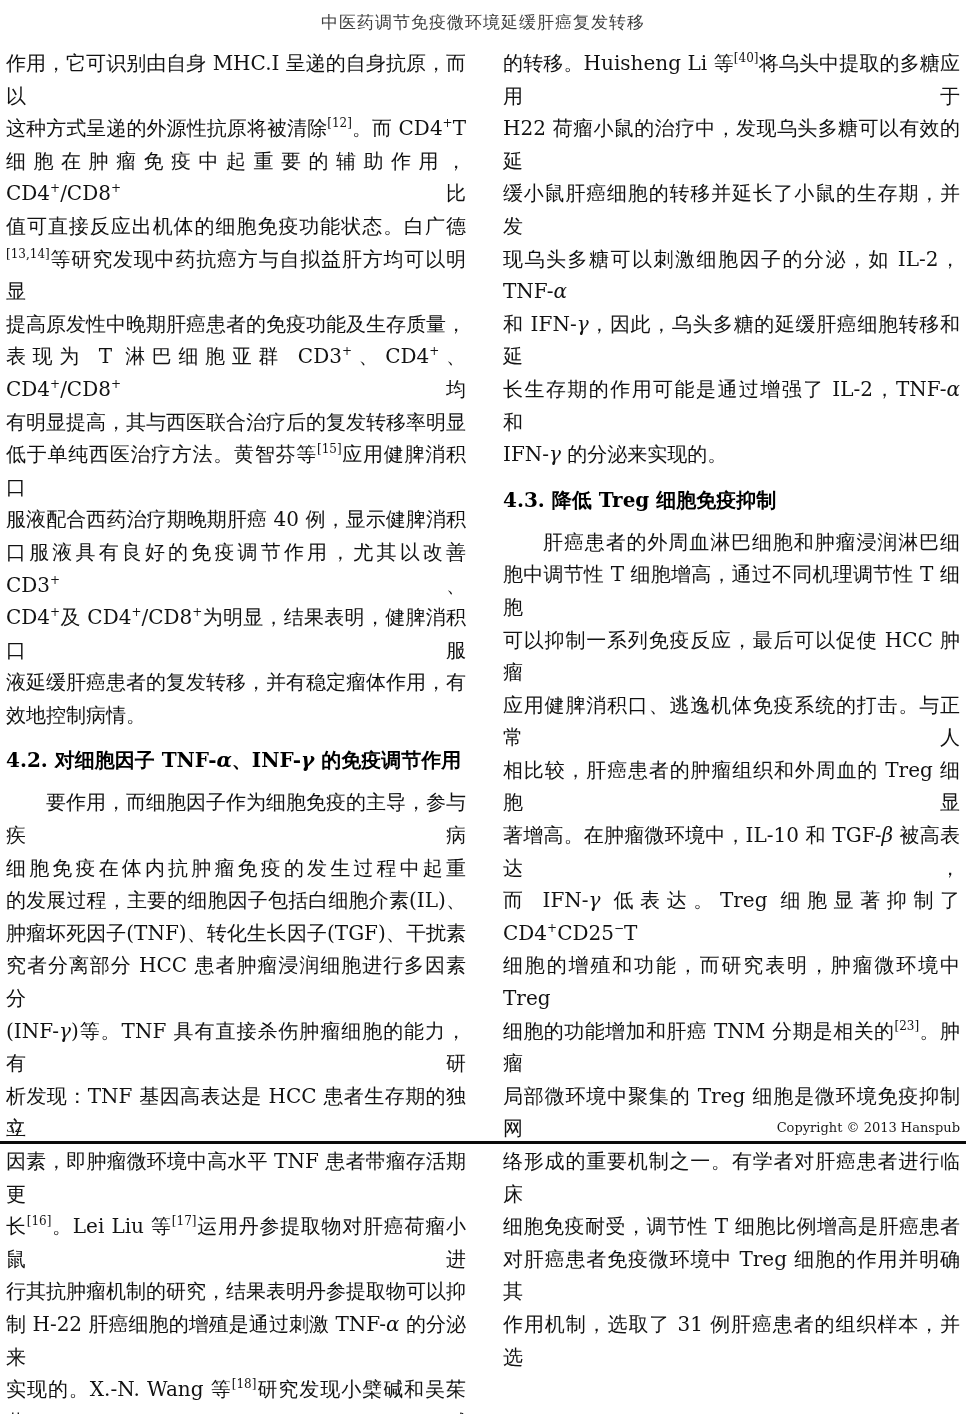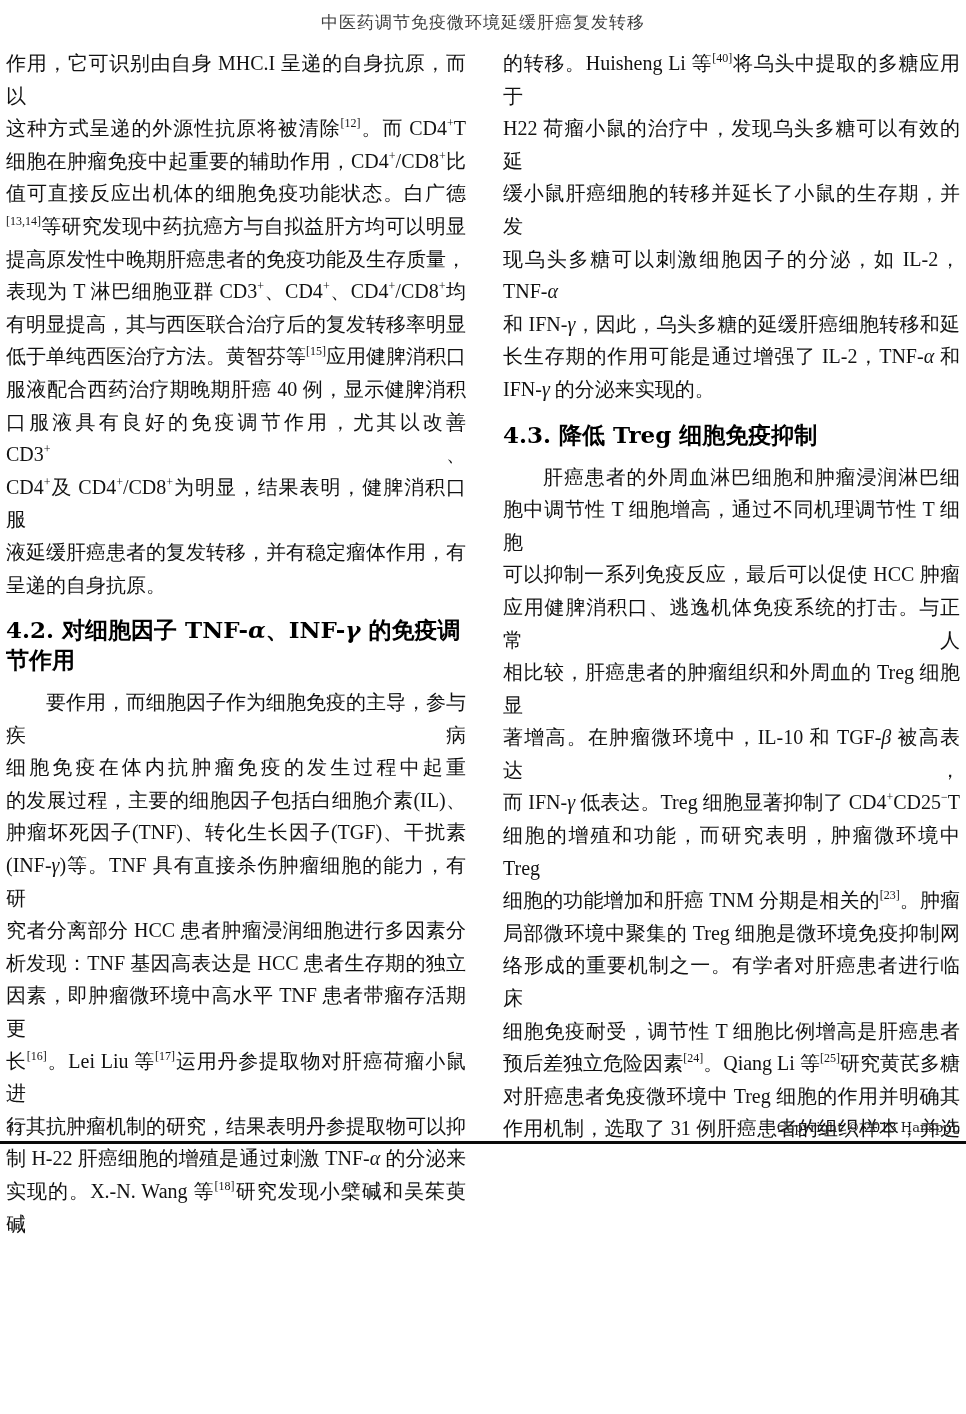--- a/index.html
+++ b/index.html
@@ -31,30 +31,30 @@
     padding: 0 6px;
     margin-top: 13px;
   }
   .column {
     width: 460px;
     font-size: 20px;
     line-height: 32.6px;
     color: #121212;
   }
   .column-right { width: 457px; }
-  .para { margin: 0; font-family: Liberation Serif, serif; }
+  .para { margin: 0; }
   .para.indent .line:first-child { text-indent: 2em; }
   .line {
     text-align: justify;
     text-align-last: justify;
     white-space: normal;
   }
   .line.last { text-align-last: left; }
   .section-heading {
-    font-size: 23px;
+    font-size: 20px;
     font-weight: bold;
     line-height: 30px;
     margin: 14px 0 11px 0;
     color: #000;
     text-align: left;
   }
   sup {
     font-size: 0.6em;
     line-height: 0;
     vertical-align: super;
@@ -93,30 +93,30 @@
           <div class="line">值可直接反应出机体的细胞免疫功能状态。白广德</div>
           <div class="line"><sup>[13,14]</sup>等研究发现中药抗癌方与自拟益肝方均可以明显</div>
           <div class="line">提高原发性中晚期肝癌患者的免疫功能及生存质量，</div>
           <div class="line">表现为 T 淋巴细胞亚群 CD3<sup>+</sup>、CD4<sup>+</sup>、CD4<sup>+</sup>/CD8<sup>+</sup>均</div>
           <div class="line">有明显提高，其与西医联合治疗后的复发转移率明显</div>
           <div class="line">低于单纯西医治疗方法。黄智芬等<sup>[15]</sup>应用健脾消积口</div>
           <div class="line">服液配合西药治疗期晚期肝癌 40 例，显示健脾消积</div>
           <div class="line">口服液具有良好的免疫调节作用，尤其以改善 CD3<sup>+</sup>、</div>
           <div class="line">CD4<sup>+</sup>及 CD4<sup>+</sup>/CD8<sup>+</sup>为明显，结果表明，健脾消积口服</div>
           <div class="line">液延缓肝癌患者的复发转移，并有稳定瘤体作用，有</div>
-          <div class="line last">呈递的自身抗原。</div>
+          <div class="line last">效地控制病情。</div>
         </div>
         <h3 class="section-heading">4.2.  对细胞因子 TNF-<i>α</i>、INF-<i>γ</i> 的免疫调节作用</h3>
         <div class="para indent">
           <div class="line">要作用，而细胞因子作为细胞免疫的主导，参与疾病</div>
           <div class="line">细胞免疫在体内抗肿瘤免疫的发生过程中起重</div>
           <div class="line">的发展过程，主要的细胞因子包括白细胞介素(IL)、</div>
           <div class="line">肿瘤坏死因子(TNF)、转化生长因子(TGF)、干扰素</div>
+          <div class="line">究者分离部分 HCC 患者肿瘤浸润细胞进行多因素分</div>
           <div class="line">(INF-<i>γ</i>)等。TNF 具有直接杀伤肿瘤细胞的能力，有研</div>
-          <div class="line">究者分离部分 HCC 患者肿瘤浸润细胞进行多因素分</div>
           <div class="line">析发现：TNF 基因高表达是 HCC 患者生存期的独立</div>
           <div class="line">因素，即肿瘤微环境中高水平 TNF 患者带瘤存活期更</div>
           <div class="line">长<sup>[16]</sup>。Lei Liu 等<sup>[17]</sup>运用丹参提取物对肝癌荷瘤小鼠进</div>
           <div class="line">行其抗肿瘤机制的研究，结果表明丹参提取物可以抑</div>
           <div class="line">制 H-22 肝癌细胞的增殖是通过刺激 TNF-<i>α</i> 的分泌来</div>
           <div class="line">实现的。X.-N. Wang 等<sup>[18]</sup>研究发现小檗碱和吴茱萸碱</div>
         </div>
       </div>
     <div class="column column-right">
         <div class="para">
@@ -135,21 +135,20 @@
           <div class="line">可以抑制一系列免疫反应，最后可以促使 HCC 肿瘤</div>
           <div class="line">应用健脾消积口、逃逸机体免疫系统的打击。与正常人</div>
           <div class="line">相比较，肝癌患者的肿瘤组织和外周血的 Treg 细胞显</div>
           <div class="line">著增高。在肿瘤微环境中，IL-10 和 TGF-<i>β</i> 被高表达，</div>
           <div class="line">而 IFN-<i>γ</i> 低表达。Treg 细胞显著抑制了 CD4<sup>+</sup>CD25<sup>−</sup>T</div>
           <div class="line">细胞的增殖和功能，而研究表明，肿瘤微环境中 Treg</div>
           <div class="line">细胞的功能增加和肝癌 TNM 分期是相关的<sup>[23]</sup>。肿瘤</div>
           <div class="line">局部微环境中聚集的 Treg 细胞是微环境免疫抑制网</div>
           <div class="line">络形成的重要机制之一。有学者对肝癌患者进行临床</div>
           <div class="line">细胞免疫耐受，调节性 T 细胞比例增高是肝癌患者</div>
-          <div class="line">预后差独立危险因素<sup>[24]</sup>。Qiang Li 等<sup>[25]</sup>研究黄芪多糖</div>
           <div class="line">对肝癌患者免疫微环境中 Treg 细胞的作用并明确其</div>
           <div class="line">作用机制，选取了 31 例肝癌患者的组织样本，并选</div>
         </div>
       </div>
   </div>
 
   <div class="footer">
     <span>32</span>
     <span>Copyright © 2013 Hanspub</span>
   </div>

